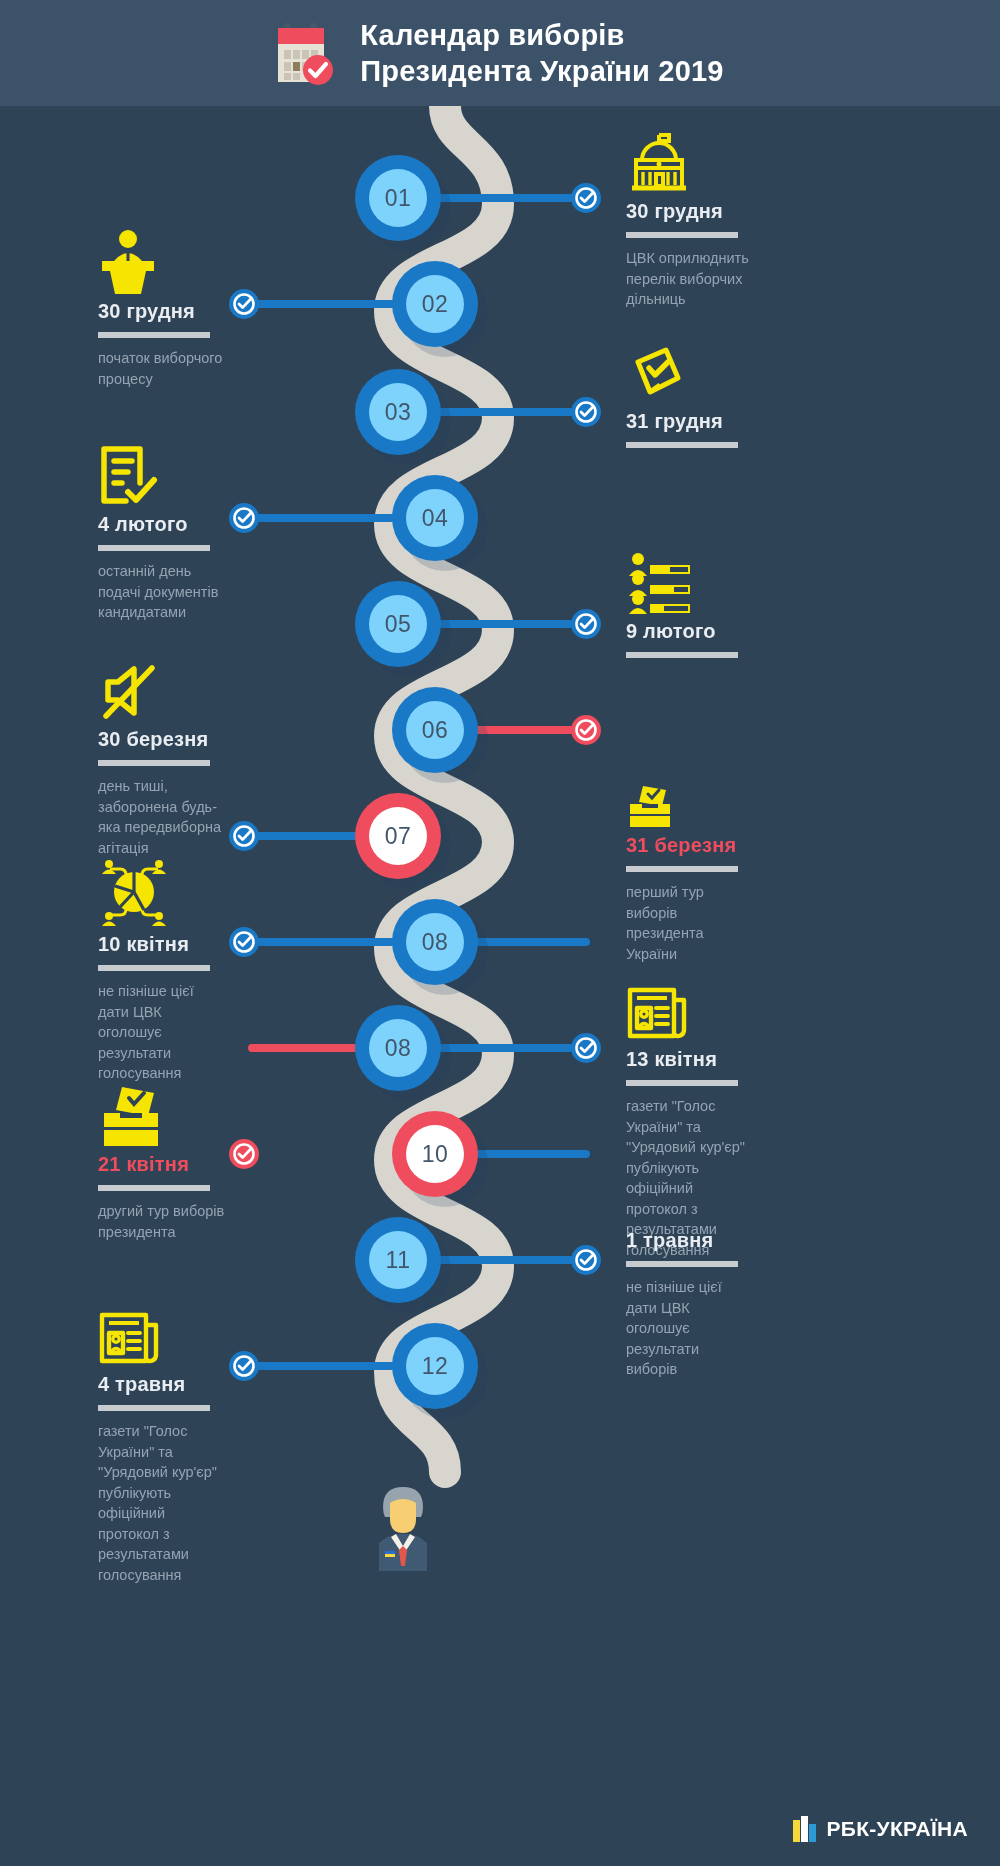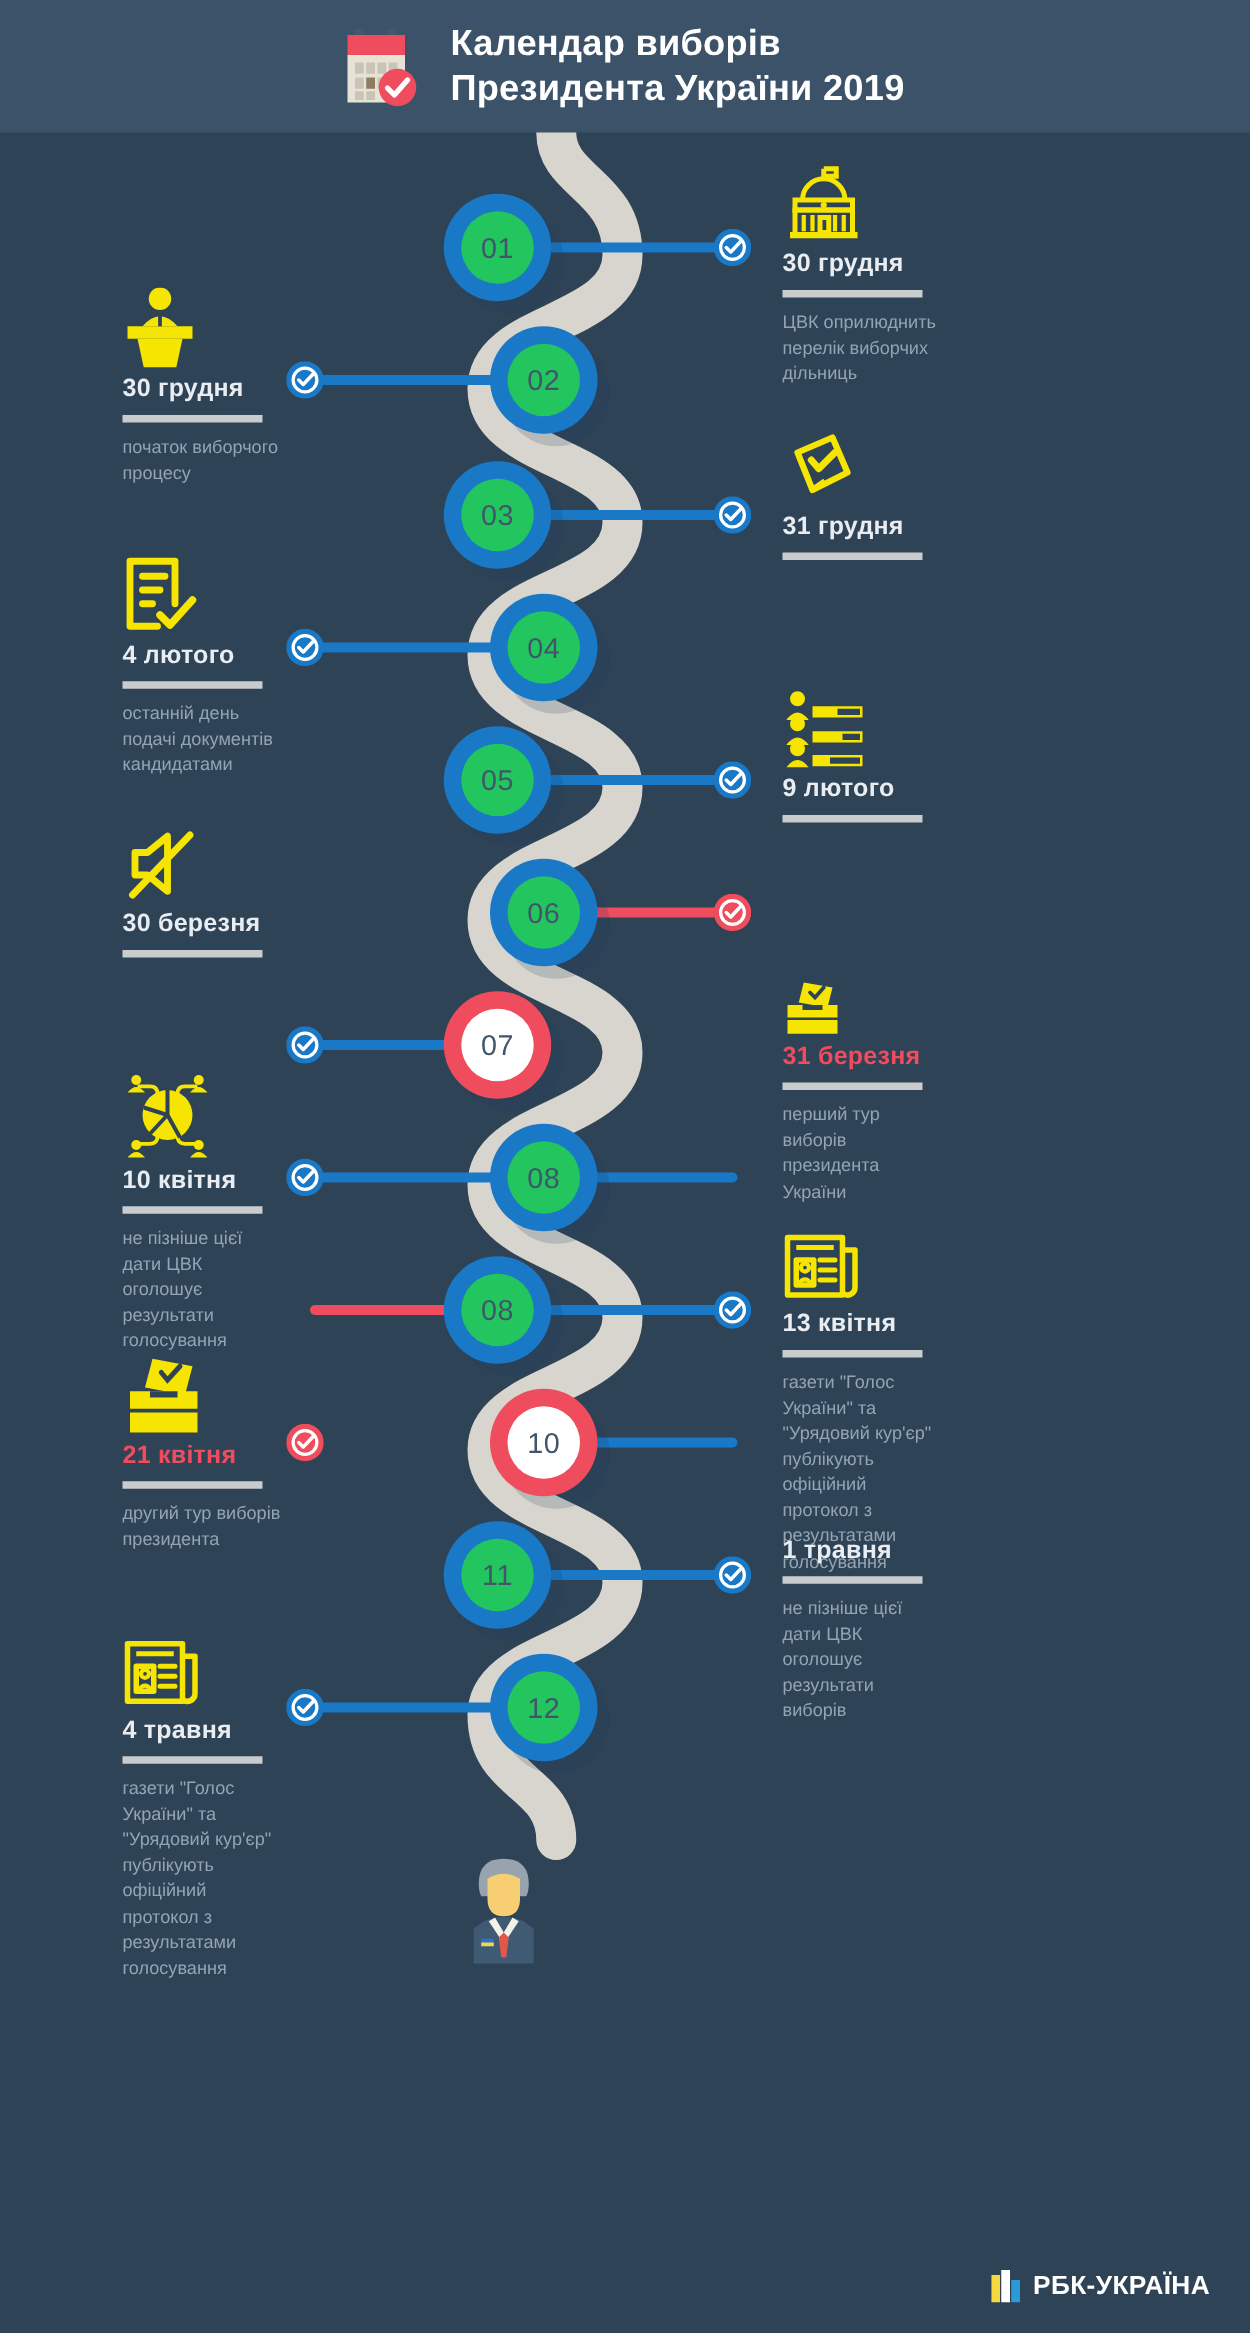--- a/index.html
+++ b/index.html
@@ -25,21 +25,21 @@
 
   
   .node {
     position:absolute; width:86px; height:86px; border-radius:50%;
     background:#1a79c6; display:flex; align-items:center; justify-content:center;
     box-shadow:10px 10px 0 rgba(20,60,95,.18);
   }
   .node.red { background:#ef4c5d; }
   .node .inner {
     width:58px; height:58px; border-radius:50%;
-    background:#22c55e; display:flex; align-items:center; justify-content:center;
+    background:#7dd3fc; display:flex; align-items:center; justify-content:center;
     color:#41566a; font-size:23px; letter-spacing:.5px;
   }
   .node.red .inner { background:#ffffff; }
 
   
   .entry { position:absolute; width:210px; }
   .entry.left { text-align:left; }
   .entry .icon-wrap { height:76px; display:flex; align-items:flex-end; margin-bottom:6px; }
   .entry .date {
     font-size:20px; font-weight:bold; color:#e9edf1; letter-spacing:.2px; white-space:nowrap;
@@ -363,20 +363,21 @@
 
   <div class="entry left" style="left:98px; top:540px;">
     <div class="icon-wrap">
       <svg width="62" height="62" viewBox="0 0 62 62" fill="none" stroke="#f5e500" stroke-width="5.5" stroke-linejoin="round" stroke-linecap="round">
         <path d="M10 22 h10 L36 9 v44 L20 40 H10 Z"></path>
         <path d="M8 56 L54 8"></path>
       </svg>
     </div>
     <div class="date">30 березня</div>
     <div class="rule"></div>
+    <div class="desc">день тиші, заборонена будь-яка передвиборна агітація</div>
   </div>
 
   <div class="entry left" style="left:98px; top:745px;">
     <div class="icon-wrap">
       <svg width="72" height="72" viewBox="0 0 72 72">
         <g fill="none" stroke="#f5e500" stroke-width="3">
           <path d="M12 14 h10 q6 0 6 6 v4"></path>
           <path d="M60 14 h-10 q-6 0 -6 6 v4"></path>
           <path d="M12 60 h10 q6 0 6 -6 v-4"></path>
           <path d="M60 60 h-10 q-6 0 -6 -6 v-4"></path>

